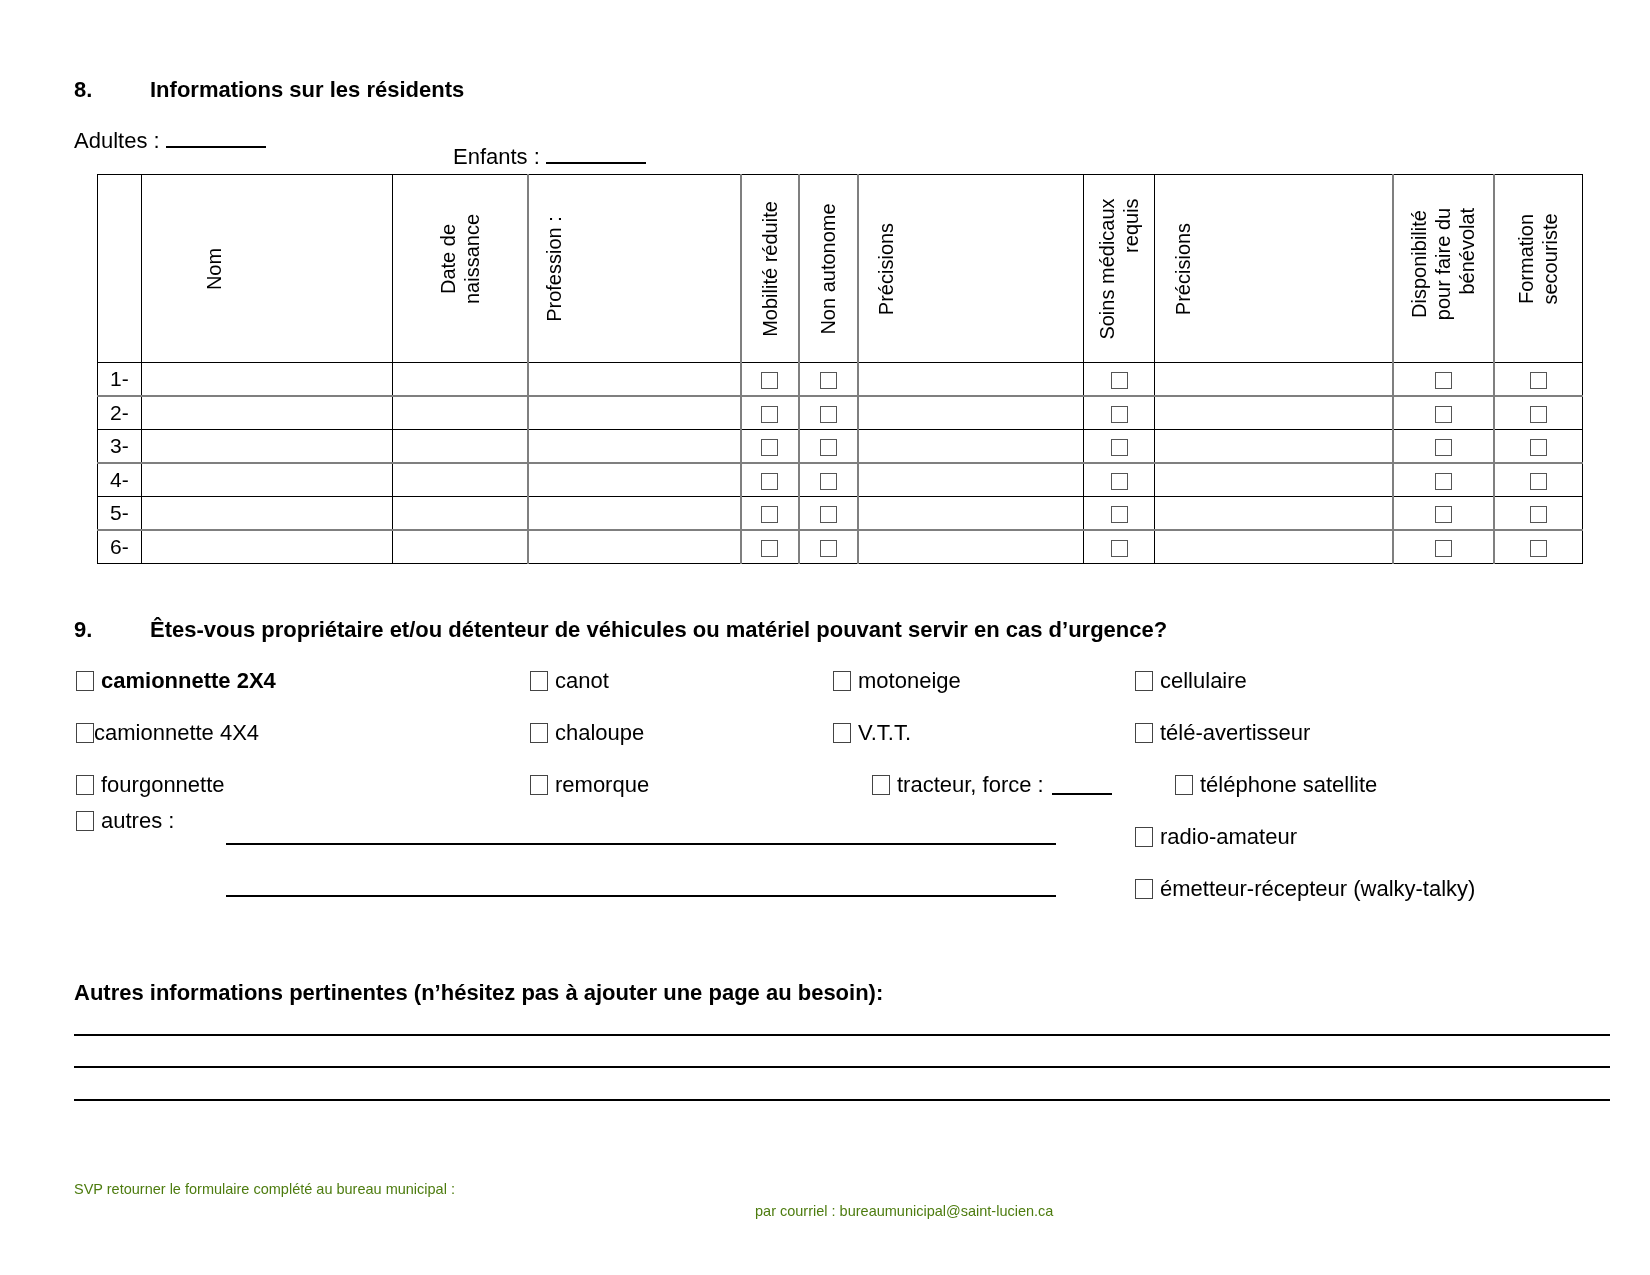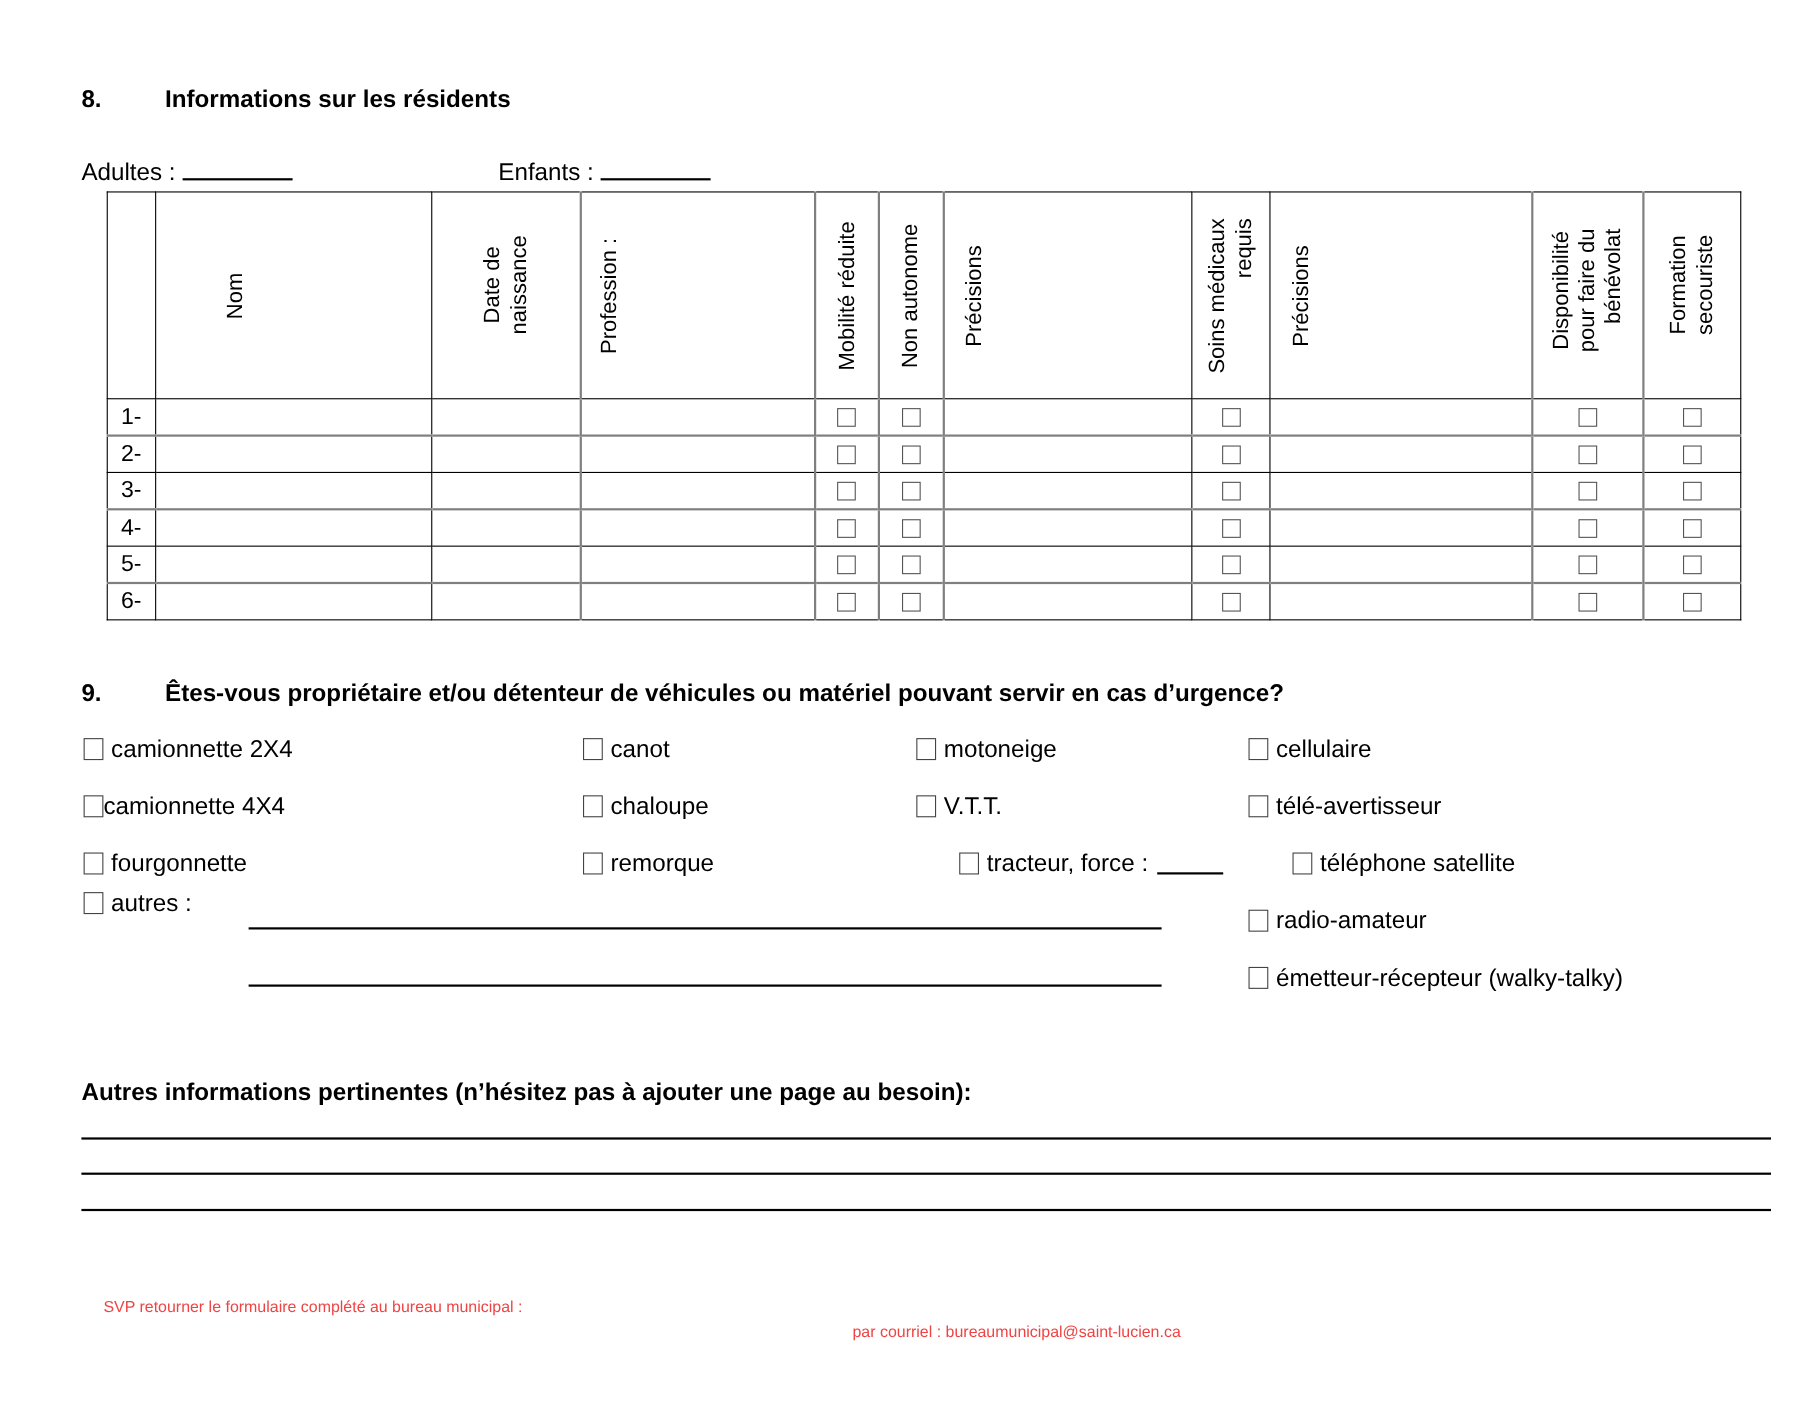--- a/index.html
+++ b/index.html
@@ -23,30 +23,30 @@
   .rownum { padding-left:12px !important; }
   .cb-cell { text-align:center; }
   .cbox { display:inline-block; width:17px; height:17px; border:1.5px solid #555; box-sizing:border-box; vertical-align:middle; background:#fff; }
 
   
   .item { position:absolute; font-size:22px; white-space:nowrap; display:flex; align-items:center; }
   .item .cbox { width:18px; height:20px; margin-right:7px; border:1.5px solid #444; }
   .item .cbox.tight { margin-right:0; }
   .line { position:absolute; border-bottom:2px solid #000; }
 
-  .footer { position:absolute; font-size:14.5px; line-height:22px; color:#ef4444; white-space:nowrap;margin-left:20px; }
+  .footer { position:absolute; font-size:14.5px; line-height:22px; color:#4d7c0f; white-space:nowrap; }
 </style>
 </head>
 <body>
 
 <div class="abs h-section" style="left:74px; top:77px;">
   <span class="num">8.</span><span>Informations sur les résidents</span>
 </div>
 
-<div class="abs txt" style="left:74px; top:128px;margin-top:16px;">
+<div class="abs txt" style="left:74px; top:128px;">
   <span>Adultes :</span>
   <span class="blank" style="width:100px;"></span>
 </div>
 <div class="abs txt" style="left:453px; top:128px;margin-top:16px;">
   <span>Enfants :</span>
   <span class="blank" style="width:100px;"></span>
 </div>
 
 <table class="tbl">
   <colgroup>
@@ -189,21 +189,21 @@
       <td class="grey cb-cell"><span class="cbox"></span></td>
       <td class="grey cb-cell"><span class="cbox"></span></td>
     </tr>
   </tbody>
 </table>
 
 <div class="abs h-section" style="left:74px; top:617px;">
   <span class="num">9.</span><span>Êtes-vous propriétaire et/ou détenteur de véhicules ou matériel pouvant servir en cas d’urgence?</span>
 </div>
 
-<div class="item" style="left:76px; top:668px;">
+<div class="item" style="left:76px; top:668px;font-weight:bold;">
   <span class="cbox"></span>
     <span>camionnette 2X4</span>
 </div>
 <div class="item" style="left:76px; top:720px;">
   <span class="cbox tight"></span>
     <span>camionnette 4X4</span>
 </div>
 <div class="item" style="left:76px; top:772px;">
   <span class="cbox"></span>
     <span>fourgonnette</span>

